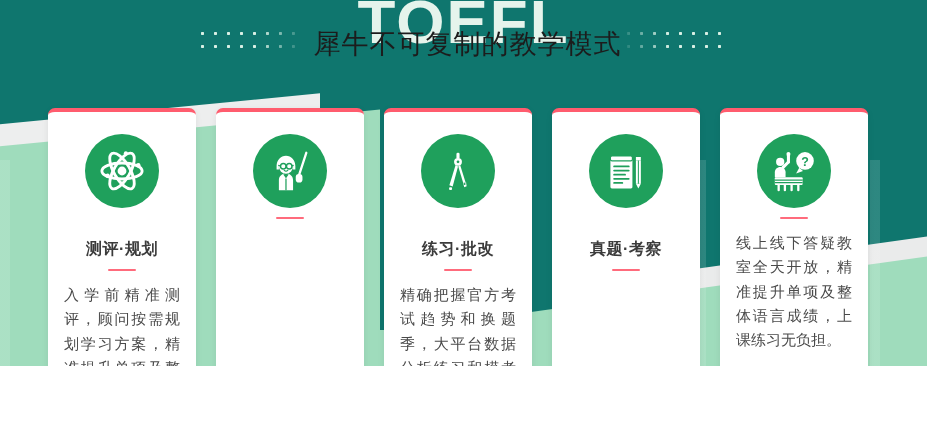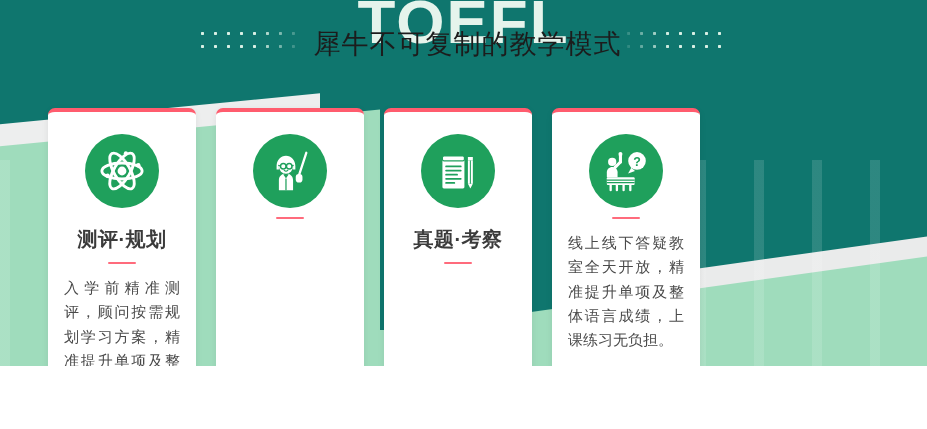--- a/index.html
+++ b/index.html
@@ -151,22 +151,22 @@
     border-radius: 50%;
     background: #1FA05C;
     margin: 0 auto;
     display: flex;
     align-items: center;
     justify-content: center;
   }
   .icon-circle svg { display: block; }
 
   .card-title {
-    margin-top: 18px;
-    font-size: 20px;
+    margin-top: 31px;
+    font-size: 16px;
     font-weight: bold;
     color: #3B3B3B;
     letter-spacing: .5px;
   }
   .card-divider {
     width: 28px;
     height: 2px;
     background: #FF6B7C;
     margin: 9px auto 0;
     border-radius: 2px;
@@ -241,20 +241,42 @@
           <path d="M18 23.4c1.1.9 2.6.9 3.7 0" stroke="#1FA05C" stroke-width="1.2" stroke-linecap="round"></path>
 
           <path d="M12.4 44V33.6c0-3.3 2.3-6 5.4-6.9l2 4.3 2-4.3c3.1.9 5.4 3.6 5.4 6.9V44z" fill="#fff"></path>
           <path d="M19.8 31.8V44" stroke="#1FA05C" stroke-width="1.3"></path>
           <path d="M17.5 27.2l2.3 3.4 2.3-3.4" stroke="#1FA05C" stroke-width="1.2" fill="none"></path>
         </svg>
       </div>
       <div class="card-divider"></div>
     </div>
 
+    <div class="card">
+      <div class="icon-circle">
+        <svg width="44" height="44" viewBox="0 0 48 48" fill="none">
+
+          <circle cx="24" cy="14" r="4.3" fill="#fff"></circle>
+          <circle cx="24" cy="14" r="1.5" fill="#1FA05C"></circle>
+
+          <rect x="22.3" y="4" width="3.4" height="6.5" rx="1.5" fill="#fff"></rect>
+
+          <path d="M21.4 17.5 L14.6 39.5 L18.2 40.8 L24 19.2z" fill="#fff"></path>
+          <rect x="14.3" y="41.6" width="3.2" height="3" rx="1" fill="#fff"></rect>
+
+          <path d="M26.3 17.5 L32.2 36.2 L29.7 37.1 L24.3 19.2z" fill="#fff"></path>
+
+          <path d="M29.6 37.4 l3.2-1.1 .6 4.3 -2.6 1.2z" fill="#fff"></path>
+          <circle cx="31.2" cy="38.3" r="1.1" fill="#1FA05C"></circle>
+        </svg>
+      </div>
+      <div class="card-title">练习·批改</div>
+      <div class="card-divider"></div>
+      <div class="card-desc">精确把握官方考试趋势和换题季，大平台数据分析练习和模考结果，高效查漏补缺。</div>
+    </div>
 
     <div class="card">
       <div class="icon-circle">
         <svg width="44" height="44" viewBox="0 0 48 48" fill="none">
 
           <rect x="7" y="11" width="24" height="32" rx="1.6" fill="#fff"></rect>
 
           <rect x="7" y="7.5" width="24" height="5.5" rx="1.8" fill="#fff" stroke="#1FA05C" stroke-width="1.3"></rect>
 
           <g stroke="#1FA05C" stroke-width="1.9" stroke-linecap="round">

